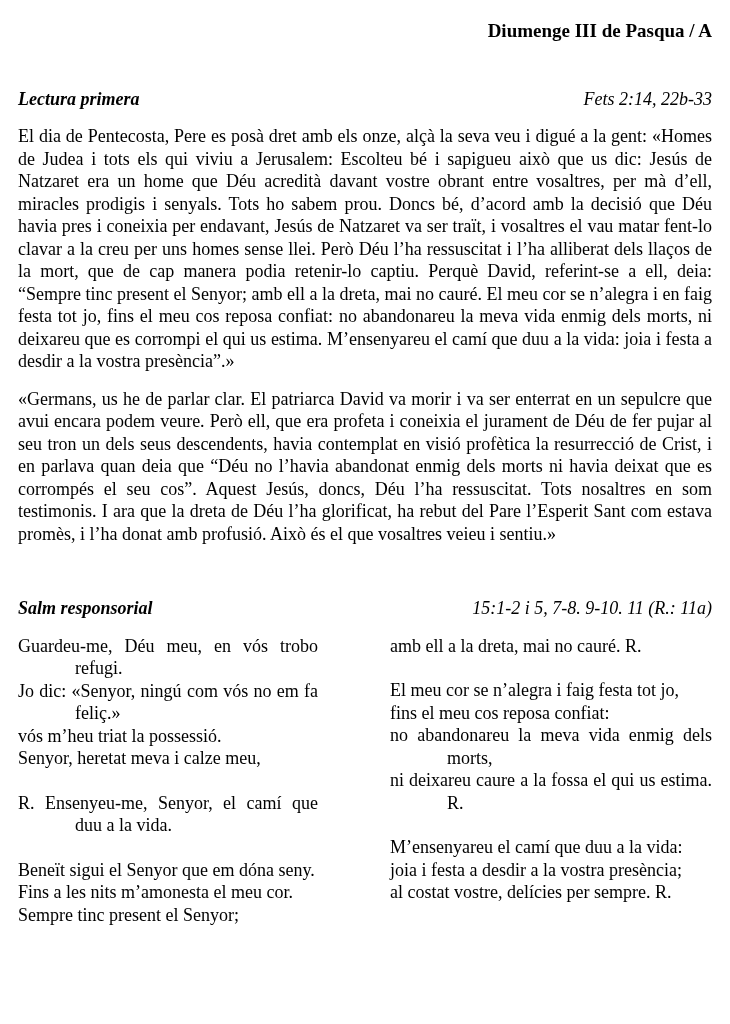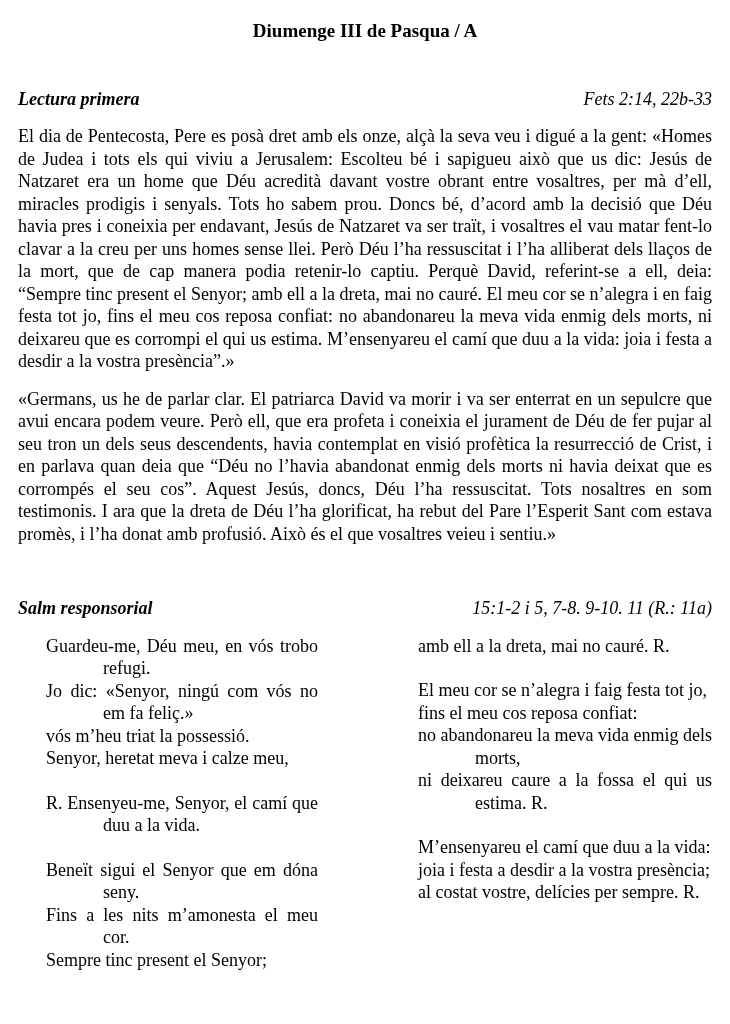--- a/index.html
+++ b/index.html
@@ -15,21 +15,21 @@
     padding: 20px 18px 0 18px;
     background: #ffffff;
     color: #000000;
     font-family: "Liberation Serif", "DejaVu Serif", serif;
     font-size: 18px;
     line-height: 22.5px;
     overflow: hidden;
   }
   .doc-title {
     margin: 0 0 45px 0;
-    text-align: center;
+    text-align: right;
     font-size: 19px;
     font-weight: bold;
     line-height: 22.5px;
   }
   .heading-row {
     display: flex;
     justify-content: space-between;
     align-items: baseline;
     font-style: italic;
   }
@@ -59,21 +59,20 @@
   .psalm-col-left  { width: 300px; }
   .psalm-col-right { width: 322px; }
   .stanza {
     margin: 0 0 22px 0;
   }
   .stanza:last-child { margin-bottom: 0; }
   .verse {
     text-align: justify;
     padding-left: 57px;
     text-indent: -57px;
-    margin-left: 28px;
   }
 </style>
 </head>
 <body>
 
 <div class="page">
 
   <h1 class="doc-title">Diumenge III de Pasqua / A</h1>
 
   <section>

